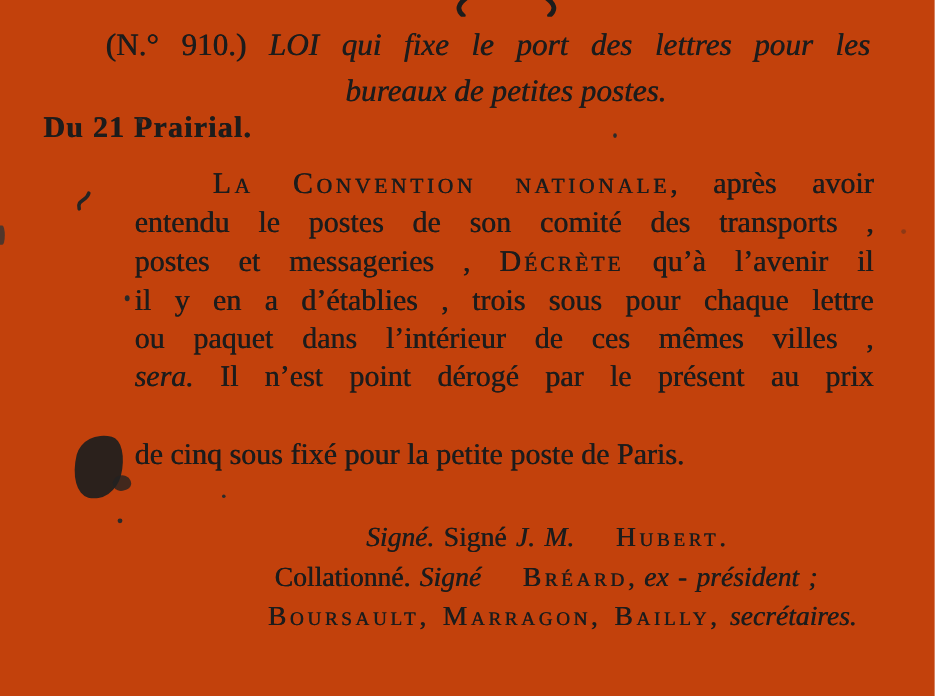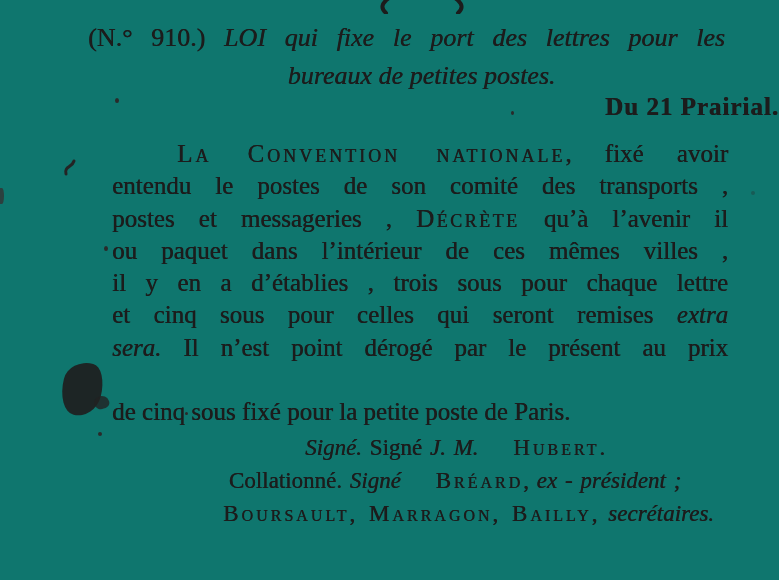--- a/index.html
+++ b/index.html
@@ -1,31 +1,31 @@
 <!DOCTYPE html>
 <html><head>
 <meta charset="utf-8">
 <style>
   html,body{margin:0;padding:0;background:#ffffff;}
   .page{
-    position:relative;width:779px;height:580px;background:#0f766e;
+    position:relative;width:779px;height:580px;background:#c2410c;
     font-family:"Liberation Serif","DejaVu Serif",serif;color:#1c1c1c;
     overflow:hidden;text-shadow:0.45px 0 currentColor;
   }
   .it{font-style:italic;}
   .sc{font-variant:small-caps;letter-spacing:3px;margin-left:27px;}
   .sc2{font-variant:small-caps;letter-spacing:2.5px;margin-top:12px;}
 
   .title-block{position:absolute;left:88px;top:20px;width:637px;}
   .title-l1{font-size:26px;line-height:36px;text-align:justify;text-align-last:justify;}
   .title-l2{font-size:26px;line-height:32px;text-align:center;padding-left:30px;margin-top:4px;}
 
   .date-line{
-    position:absolute;top:92px;left:0;width:779px;box-sizing:border-box;padding-left:56px;
-    text-align:right;font-size:25px;line-height:30px;font-weight:bold;letter-spacing:1px;
+    position:absolute;top:92px;left:0;width:779px;box-sizing:border-box;padding-left:36px;
+    text-align:left;font-size:25px;line-height:30px;font-weight:bold;letter-spacing:1px;
   }
 
   .para{position:absolute;left:112px;top:138px;width:616px;font-size:25px;line-height:32.3px;}
   .pl{text-align:justify;text-align-last:justify;}
   .pl.first{padding-left:38px;}
   .pl.last{text-align:justify;text-align-last:auto;margin-top:32px;}
 
   .sigs{
     position:absolute;left:112px;top:431px;width:616px;box-sizing:border-box;padding-left:70px;
     text-align:center;font-size:23px;line-height:33px;word-spacing:2px;
@@ -70,26 +70,25 @@
   </div>
 
   <div class="title-block">
     <div class="title-l1"><span>(N.° 910.) </span><span class="it">LOI qui fixe le port des lettres pour les</span></div>
     <div class="title-l2 it">bureaux de petites postes.</div>
   </div>
 
   <div class="date-line">Du 21 Prairial.</div>
 
   <div class="para">
-    <div class="pl first"><span class="sc">La Convention nationale</span><span>, fixé avoir</span></div>
+    <div class="pl first"><span class="sc">La Convention nationale</span><span>, après avoir</span></div>
     <div class="pl">entendu le postes de son comité des transports ,</div>
     <div class="pl"><span>postes et messageries , </span><span class="sc2">Décrète</span><span> qu’à l’avenir il</span></div>
+    <div class="pl">il y en a d’établies , trois sous pour chaque lettre</div>
     <div class="pl">ou paquet dans l’intérieur de ces mêmes villes ,</div>
-    <div class="pl">il y en a d’établies , trois sous pour chaque lettre</div>
-    <div class="pl"><span>et cinq sous pour celles qui seront remises </span><span class="it">extra</span></div>
     <div class="pl"><span class="it">sera.</span><span> Il n’est point dérogé par le présent au prix</span></div>
     <div class="pl last">de cinq sous fixé pour la petite poste de Paris.</div>
   </div>
 
   <div class="sigs">
     <div><span class="it">Signé.</span><span> Signé </span><span class="it">J. M. </span><span class="sc">Hubert</span><span>.</span></div>
     <div><span>Collationné. </span><span class="it">Signé </span><span class="sc">Bréard</span><span>, </span><span class="it">ex - président ;</span></div>
     <div><span class="sc">Boursault, Marragon, Bailly,</span><span class="it"> secrétaires.</span></div>
   </div>
 

